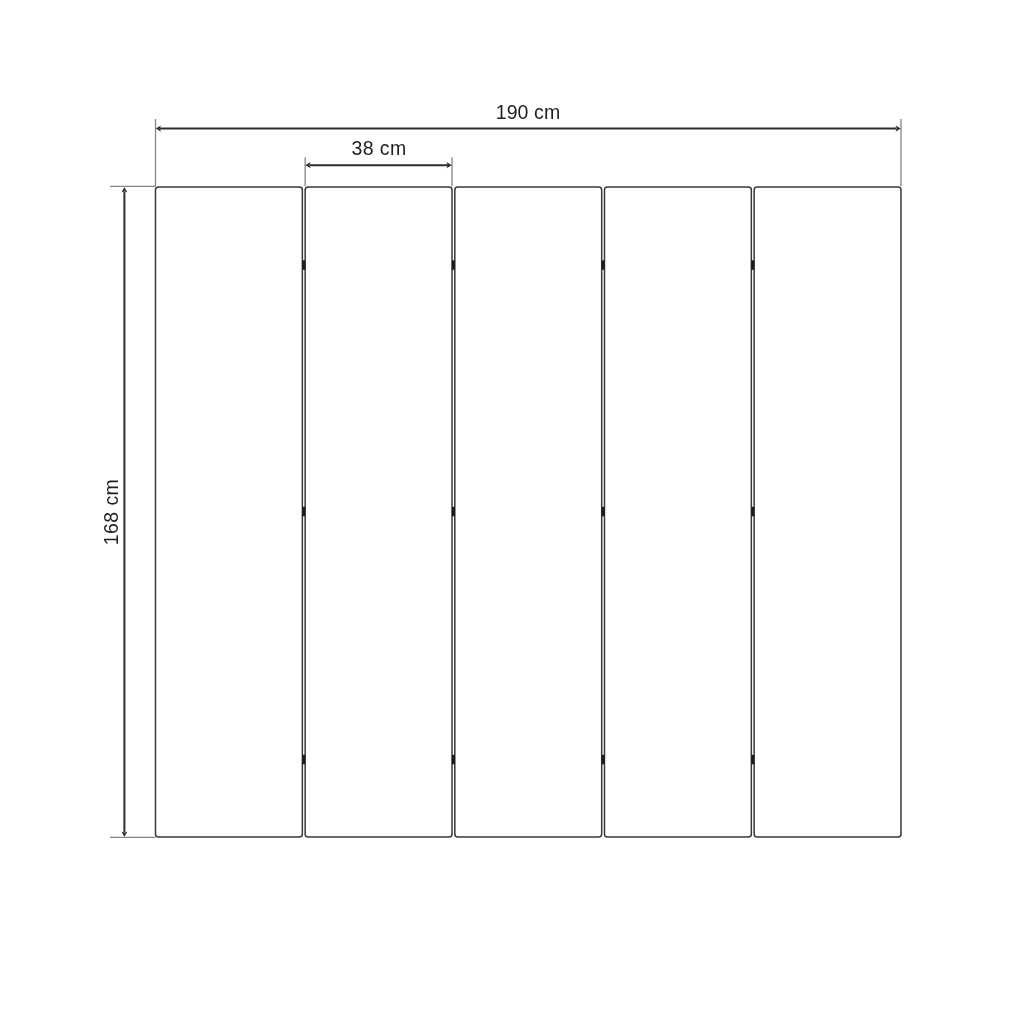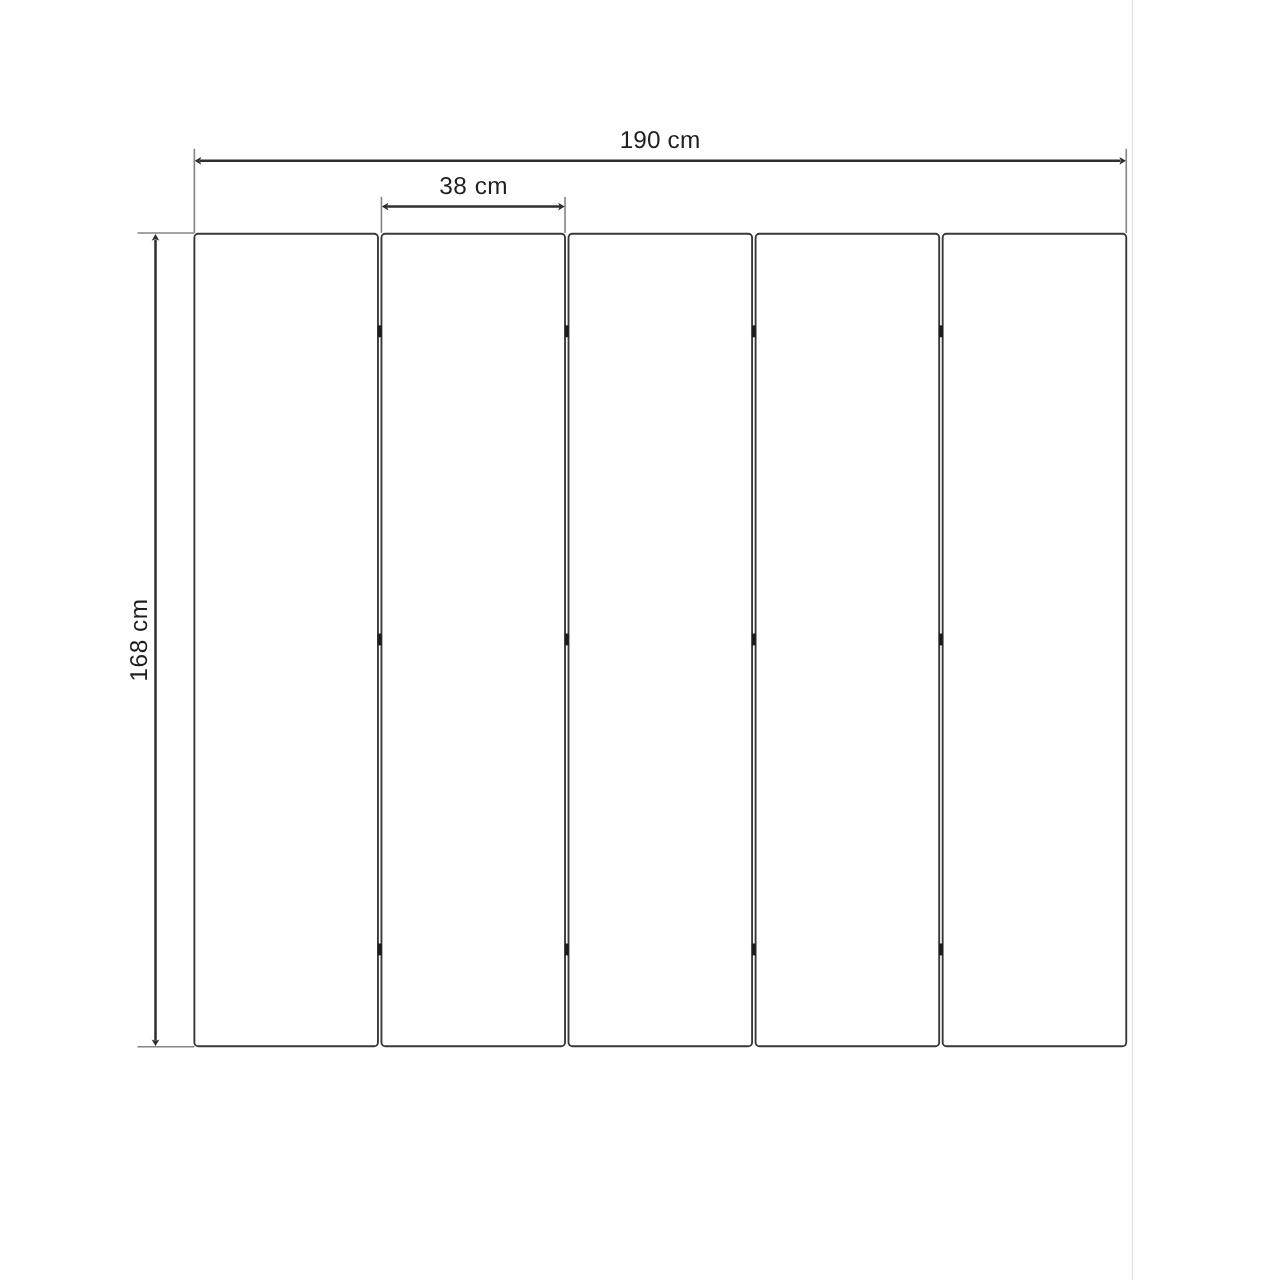--- a/index.html
+++ b/index.html
@@ -1,16 +1,16 @@
 <!DOCTYPE html>
 <html><head>
 <meta charset="utf-8">
 <style>
   html,body{margin:0;padding:0;background:#ffffff;}
-  .page{width:906px;height:1024px;position:relative;background:#8b5cf6;overflow:hidden;}
+  .page{width:906px;height:1024px;position:relative;background:#a16207;overflow:hidden;}
   text{font-family:"Liberation Sans",sans-serif;fill:#1f1f1f;}
 </style>
 </head>
 <body>
 <div class="page">
 <svg width="1024" height="1024" viewBox="0 0 1024 1024" xmlns="http://www.w3.org/2000/svg">
   <rect x="0" y="0" width="1024" height="1024" fill="#ffffff"></rect>
 
   <g stroke="#848484" stroke-width="1.3" fill="none">
     <line x1="155.5" y1="119" x2="155.5" y2="186.3"></line>

